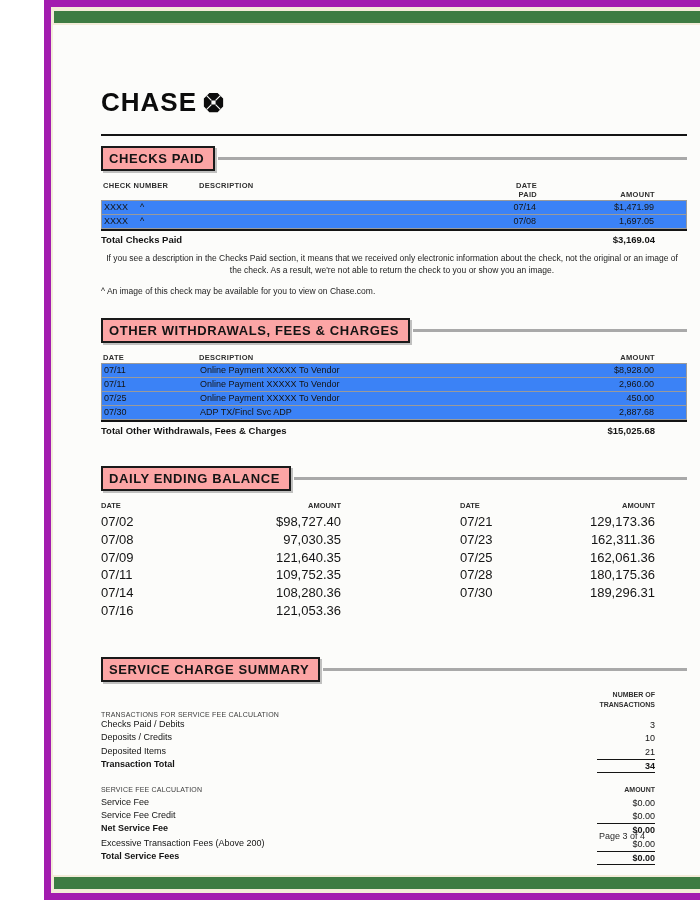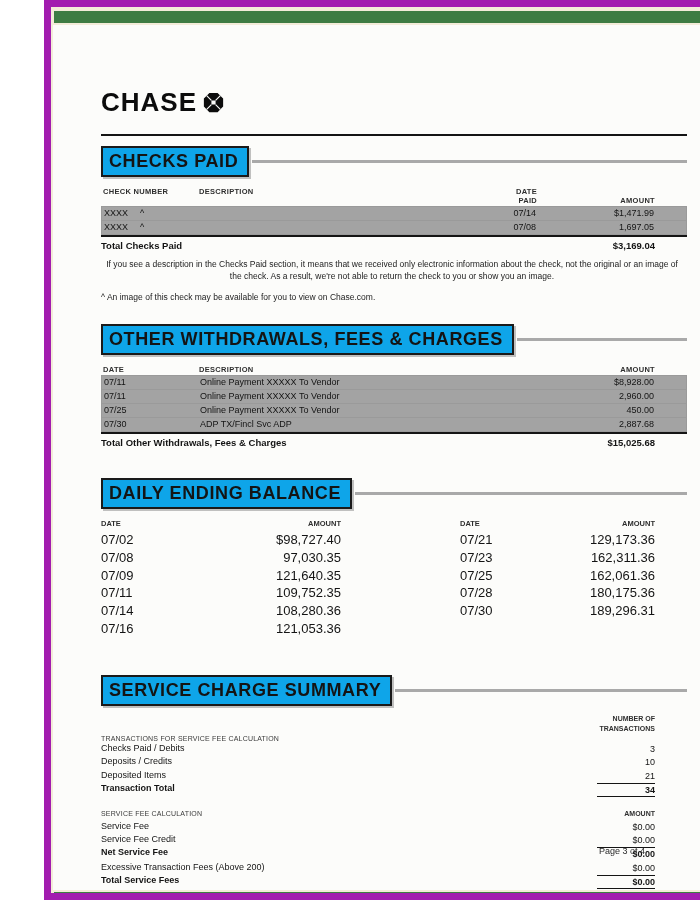--- a/index.html
+++ b/index.html
@@ -33,31 +33,31 @@
 
   .top-rule { border-top:2px solid #141414; margin-top:16px; }
 
   
   .section-header { display:flex; align-items:center; }
   .mt-s1 { margin-top:10px; }
   .mt-s2 { margin-top:22px;justify-content:flex-end; }
   .mt-s3 { margin-top:30px; }
   .mt-s4 { margin-top:38px; }
   .section-title-box {
-    border:2px solid #1a1a1a; background:#0ea5e9;
+    border:2px solid #1a1a1a; background:#fca5a5;
     padding:3px 9px 3px 6px;
-    font-size:18px; font-weight:bold; letter-spacing:0.6px;
+    font-size:13px; font-weight:bold; letter-spacing:0.6px;
     box-shadow:2px 2px 0 rgba(120,120,120,0.45);
     white-space:nowrap;
   }
   .section-line { flex:1; height:3px; background:#a9a9a9; margin-left:3px; }
 
   
   .thead { font-size:7.5px; font-weight:bold; color:#2e2e2e; letter-spacing:0.3px; margin-top:10px; margin-bottom:2px; }
-  .boxed-row { border:1px solid #9a9a9a; background:#a3a3a3; margin-top:-1px; font-size:9px; line-height:11px; padding:1px 0; }
+  .boxed-row { border:1px solid #9a9a9a; background:#3b82f6; margin-top:-1px; font-size:9px; line-height:11px; padding:1px 0; }
   .boxed-row:first-of-type { margin-top:0; }
   .table-total { border-top:2px solid #141414; font-weight:bold; font-size:9.5px; padding-top:3px; margin-top:0;gap:8px; }
   .ra { text-align:right; }
   .amt { text-align:right; padding-right:32px; }
 
   
   .cp-grid { display:grid; grid-template-columns:98px 1fr 80px 150px; }
   .cp-grid .cell-cn { padding-left:2px; }
   .marker { margin-left:12px; }
 

